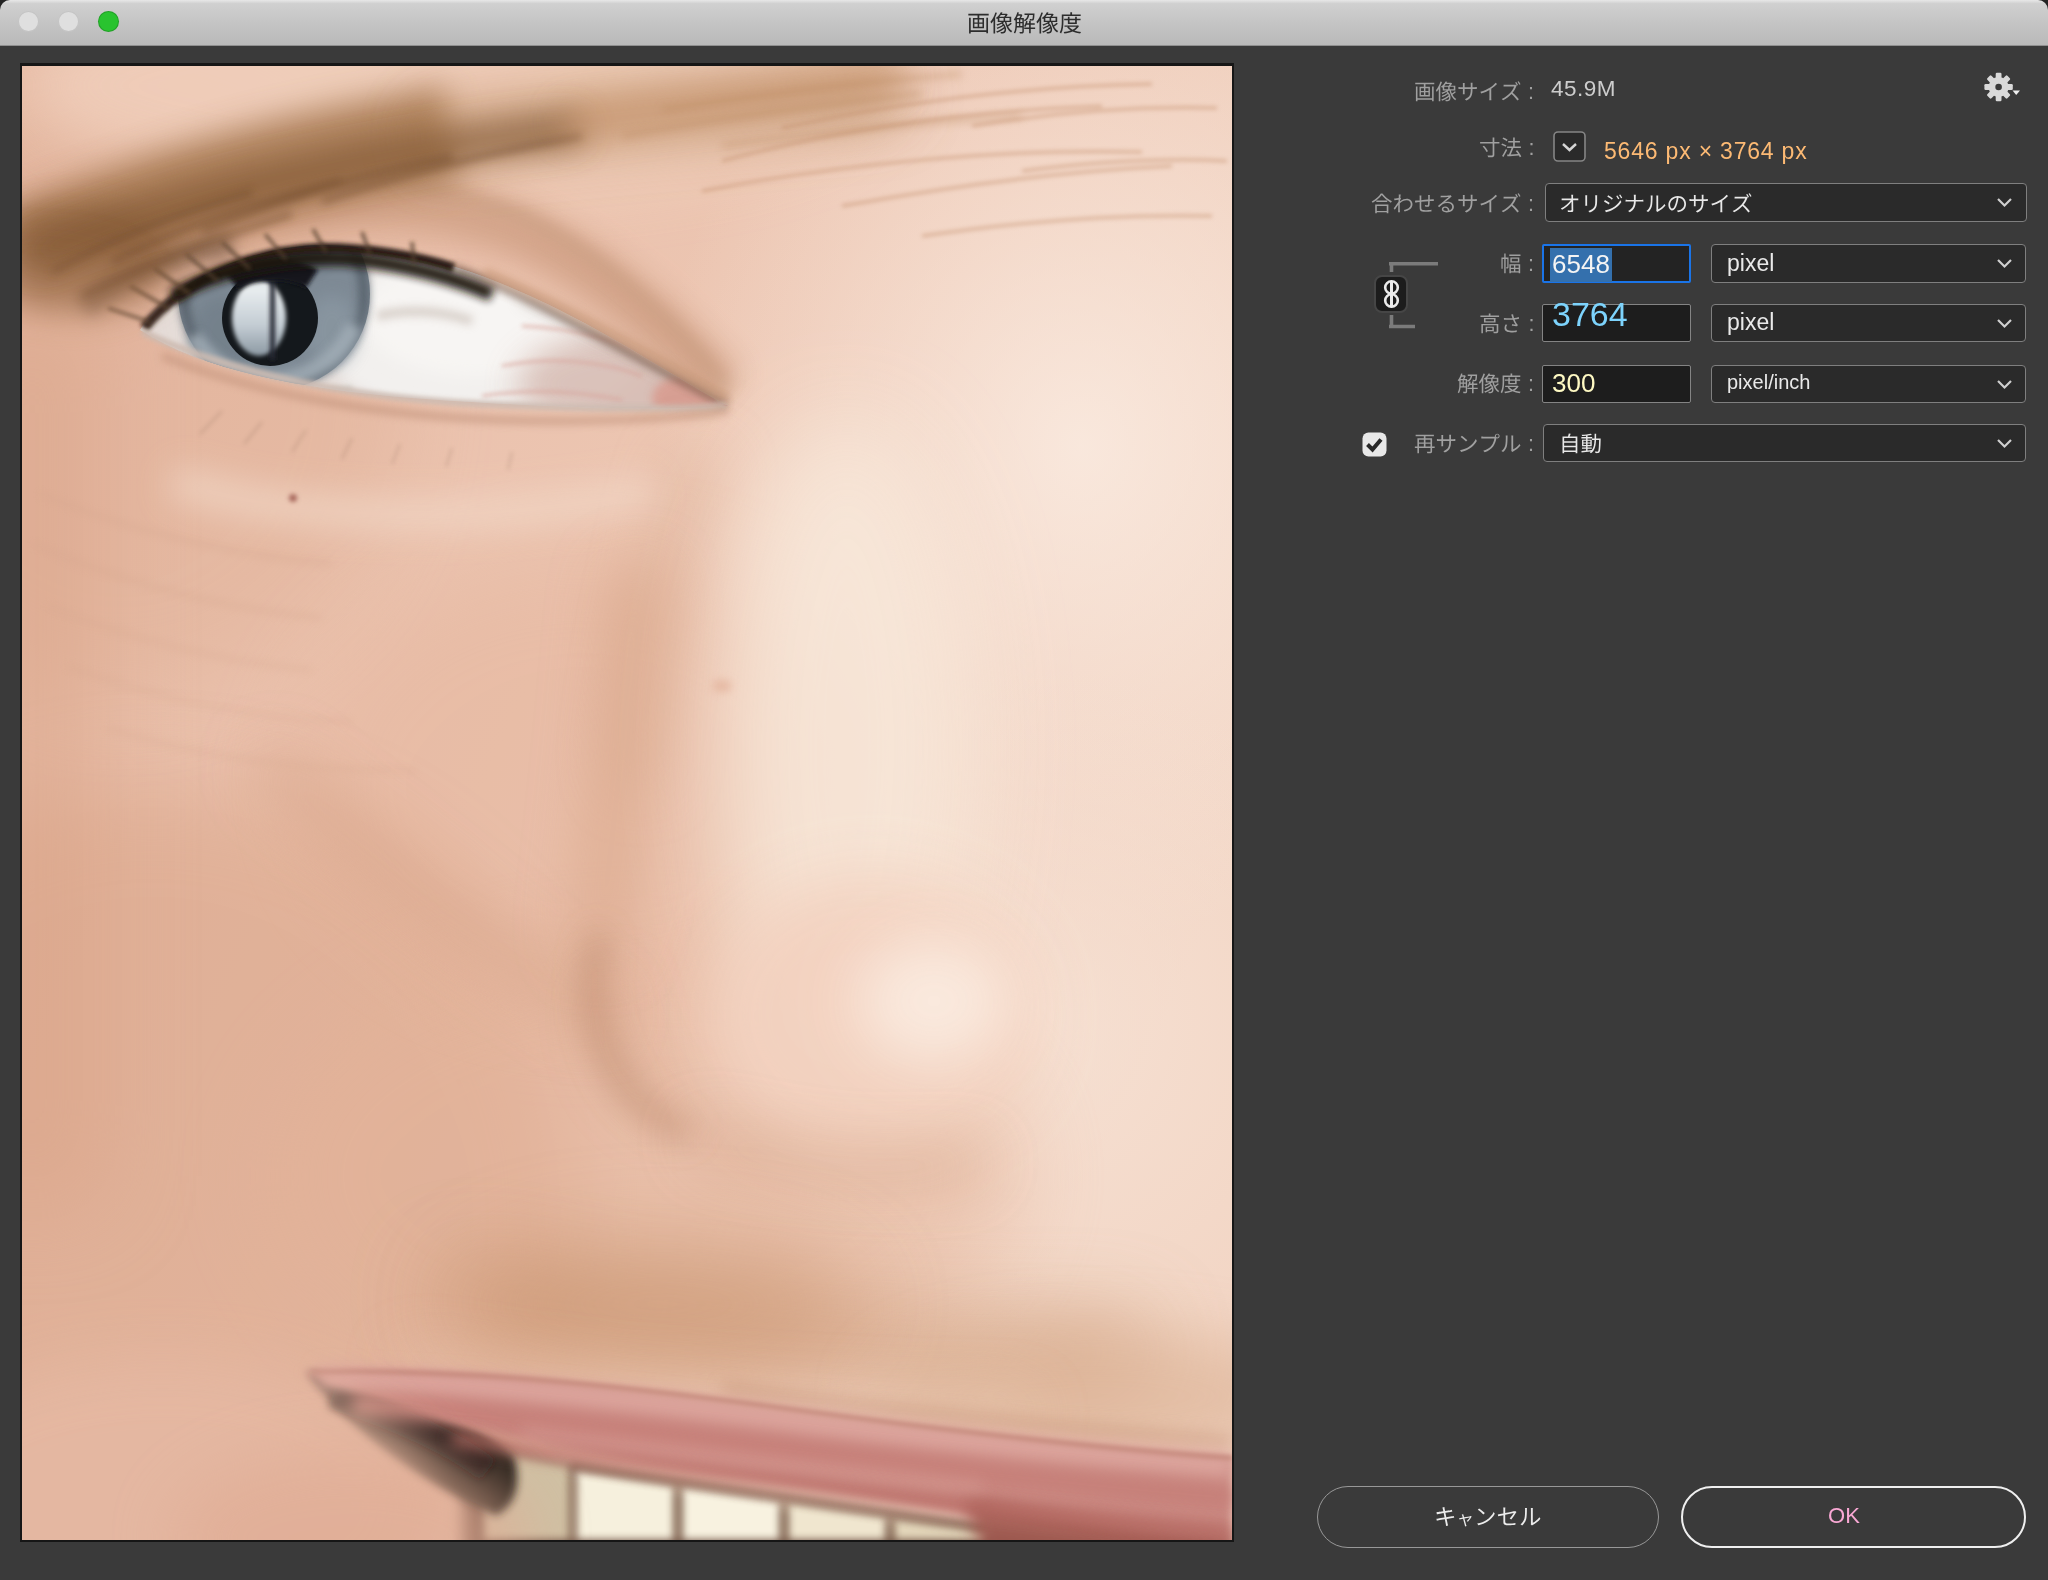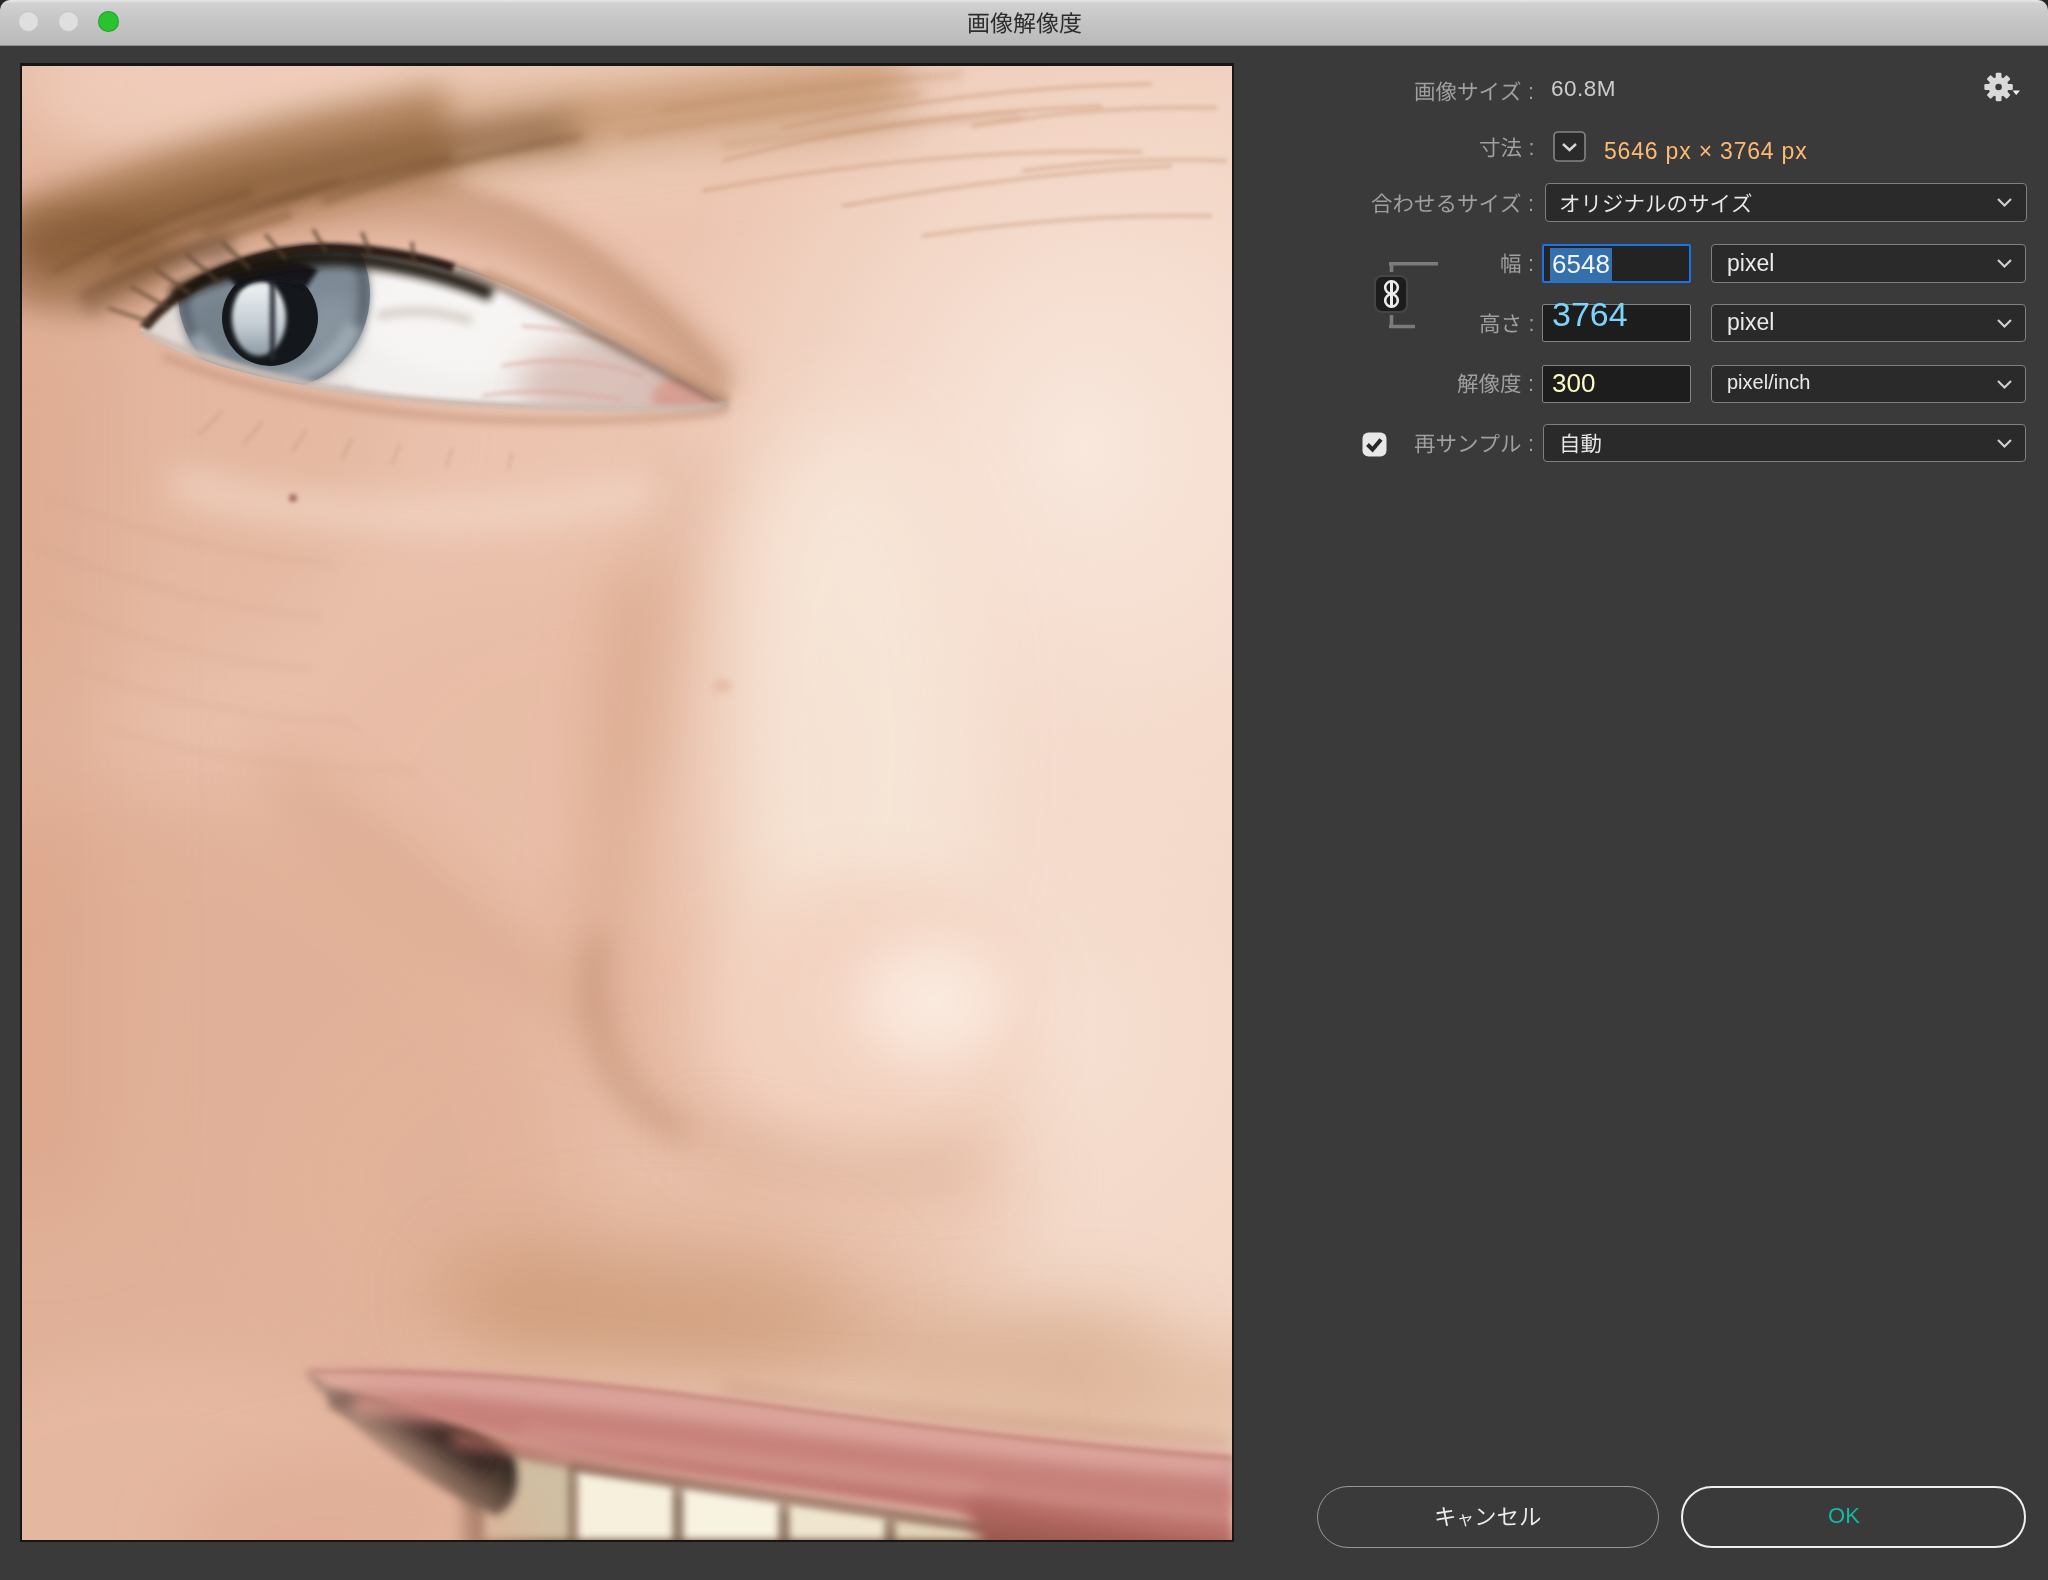--- a/index.html
+++ b/index.html
@@ -268,21 +268,21 @@
       <use href="#g21" transform="translate(92.0,31.6) scale(0.02300,-0.02300)" fill="#2d2d2d"></use>
     </svg>
     <svg style="position:absolute;left:1414px;top:70px;overflow:visible" width="127" height="43">
       <use href="#g0" transform="translate(0.0,29.5) scale(0.02150,-0.02150)" fill="#a0a0a0"></use>
       <use href="#g1" transform="translate(21.5,29.5) scale(0.02150,-0.02150)" fill="#a0a0a0"></use>
       <use href="#g2" transform="translate(43.0,29.5) scale(0.02150,-0.02150)" fill="#a0a0a0"></use>
       <use href="#g3" transform="translate(64.5,29.5) scale(0.02150,-0.02150)" fill="#a0a0a0"></use>
       <use href="#g4" transform="translate(86.0,29.5) scale(0.02150,-0.02150)" fill="#a0a0a0"></use>
       <text x="114.0" y="29.2" font-family="Liberation Sans" font-size="21.5px" fill="#a0a0a0">:</text>
     </svg>
-    <div class="ltx" style="left:1551px;top:78px;color:#cdcdcd;font-size:22.5px;letter-spacing:0.5px">60.8M</div>
+    <div class="ltx" style="left:1551px;top:78px;color:#cdcdcd;font-size:22.5px;letter-spacing:0.5px">45.9M</div>
     <svg class="abs" style="left:1980px;top:68px" width="48" height="38" viewBox="0 0 48 38">
 <g transform="translate(18.6,19)">
 <g fill="#d9d9d9">
 <circle r="10"></circle>
 <g>
             <rect x="-2.9" y="-14.2" width="5.8" height="6" rx="1.2"></rect>
           </g>
 <g transform="rotate(45)">
             <rect x="-2.9" y="-14.2" width="5.8" height="6" rx="1.2"></rect>
           </g>
@@ -413,13 +413,13 @@
     </svg>
     <div class="abs" style="left:1317px;top:1486px;width:342px;height:62px;border:1.5px solid #989898;border-radius:31px;box-sizing:border-box"></div>
     <svg style="position:absolute;left:1434px;top:1494px;overflow:visible" width="114" height="45">
       <use href="#g27" transform="translate(0.0,30.9) scale(0.02250,-0.02250)" fill="#ececec"></use>
       <use href="#g28" transform="translate(22.5,30.9) scale(0.01755,-0.01755)" fill="#ececec"></use>
       <use href="#g23" transform="translate(40.0,30.9) scale(0.02250,-0.02250)" fill="#ececec"></use>
       <use href="#g29" transform="translate(62.5,30.9) scale(0.02250,-0.02250)" fill="#ececec"></use>
       <use href="#g15" transform="translate(85.0,30.9) scale(0.02250,-0.02250)" fill="#ececec"></use>
     </svg>
     <div class="abs" style="left:1681px;top:1486px;width:345px;height:62px;border:2px solid #efefef;border-radius:31px;box-sizing:border-box"></div>
-    <div class="ltx" style="left:1681px;top:1505px;width:326px;text-align:center;color:#14b8a6;font-size:22px">OK</div>
+    <div class="ltx" style="left:1681px;top:1505px;width:326px;text-align:center;color:#f9a8d4;font-size:22px">OK</div>
   </div>
 </body></html>

